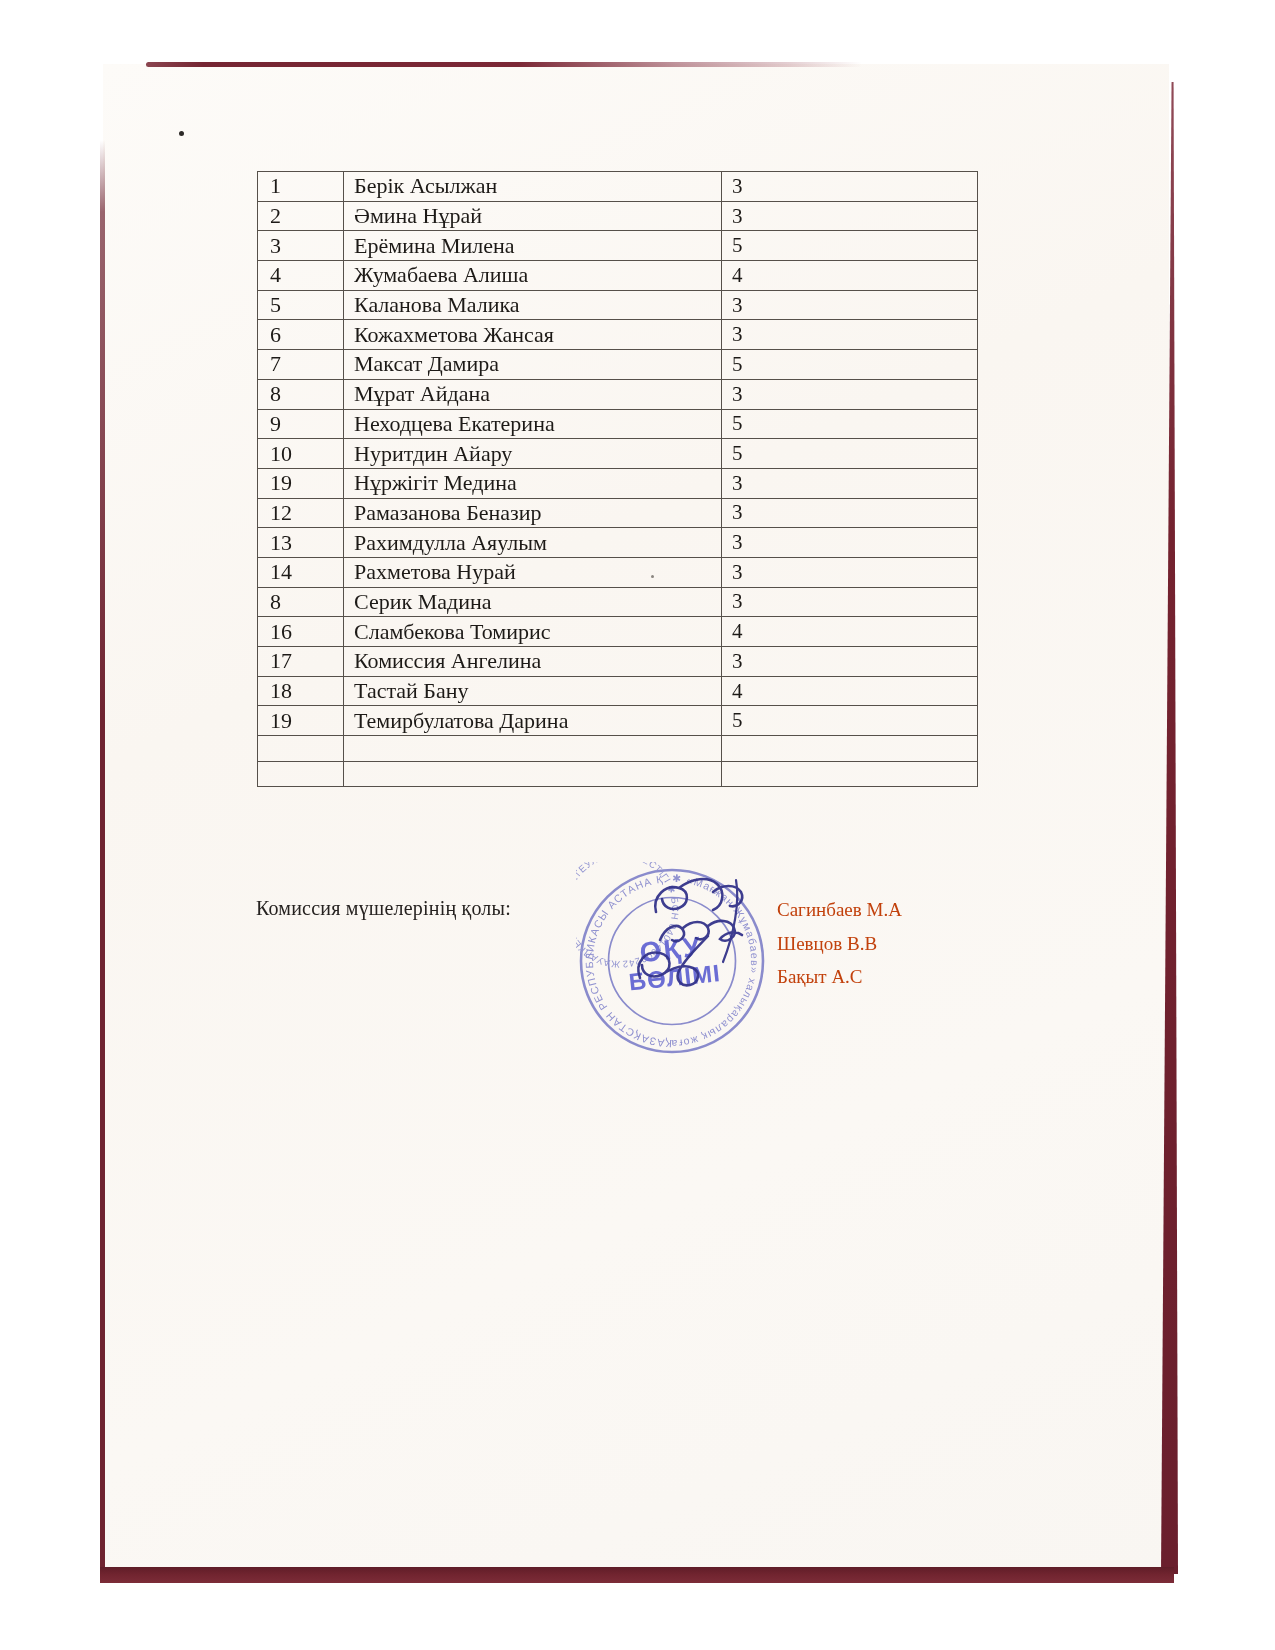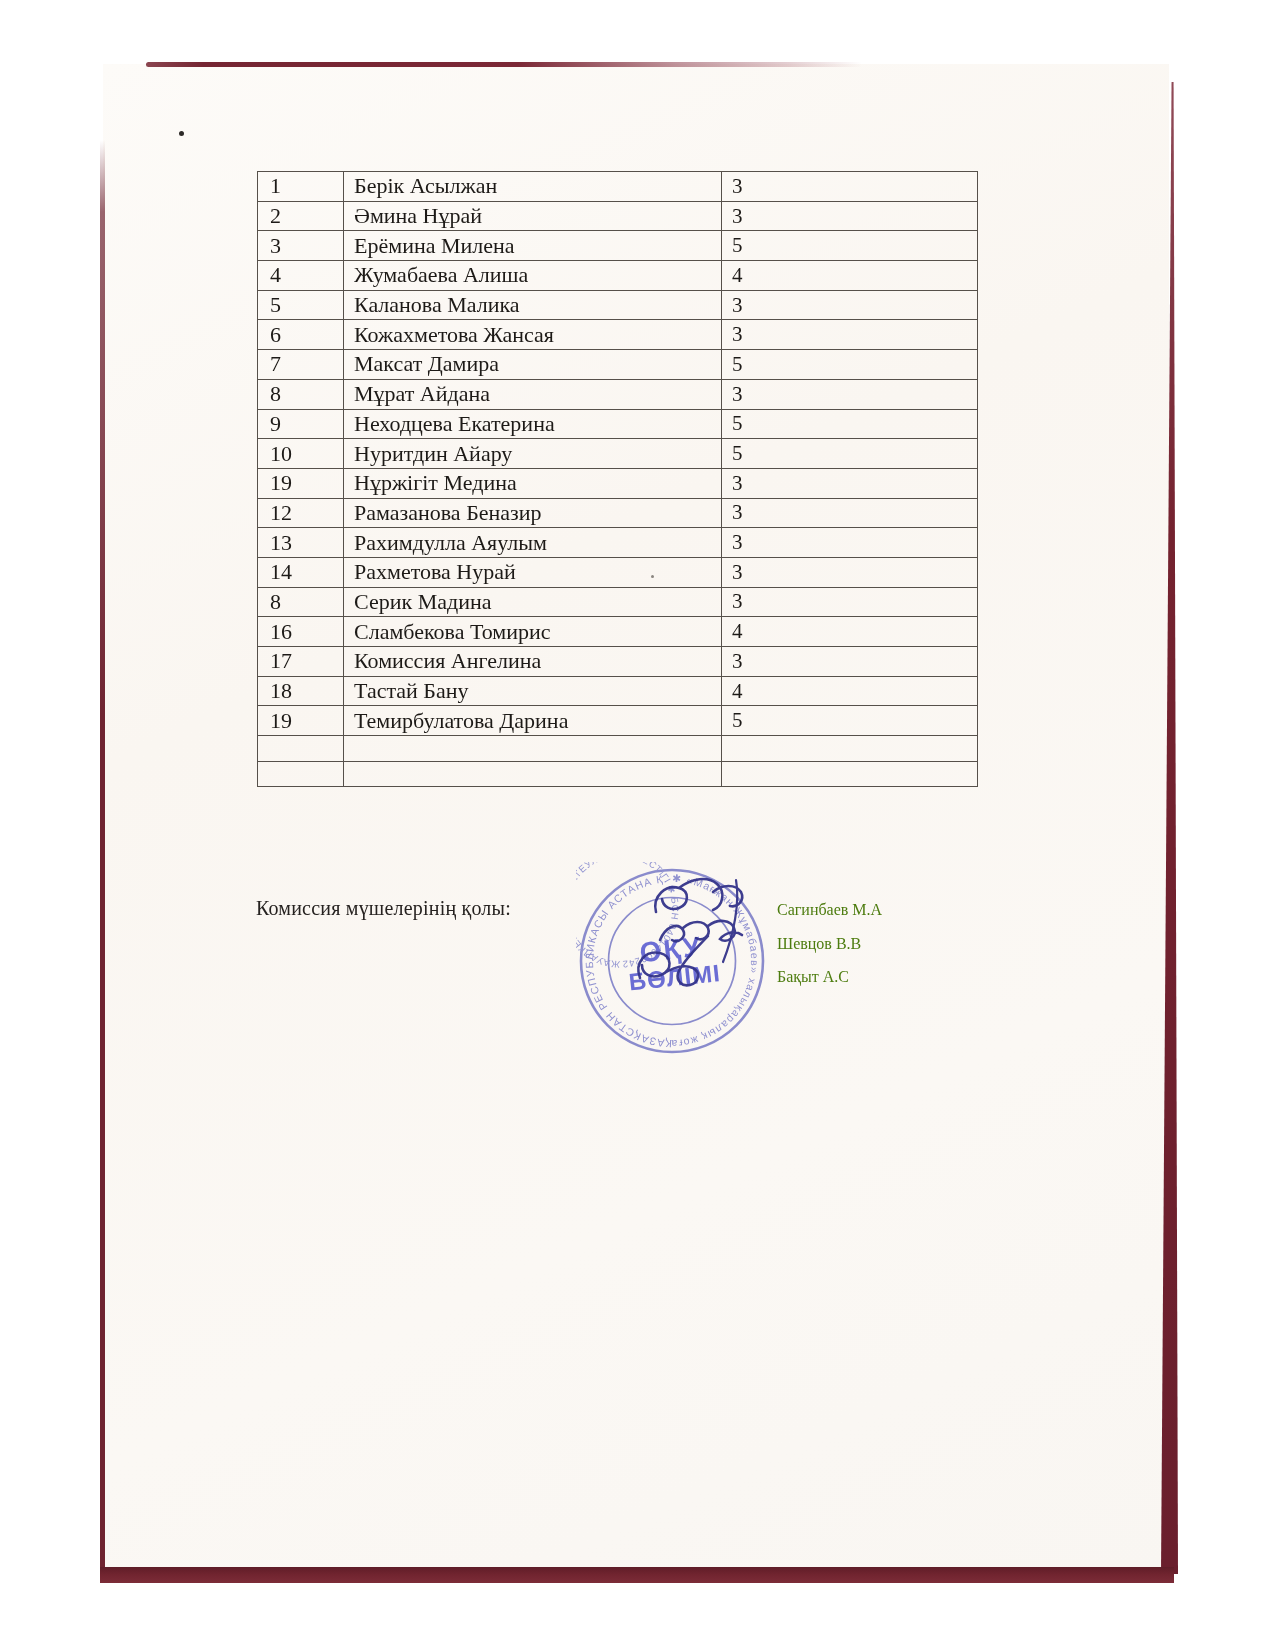--- a/index.html
+++ b/index.html
@@ -46,21 +46,21 @@
   .grade-table td.c-num{width:73px;padding-left:12px;}
   .grade-table td.c-name{width:367px;padding-left:10px;}
   .grade-table td.c-grade{width:245px;padding-left:10px;font-size:21px;}
   .grade-table tr.empty-row td{height:24.5px;}
   
   .sig-label{
     position:absolute;left:256px;top:897px;font-size:20px;color:#262220;
     letter-spacing:.2px;white-space:nowrap;
   }
   .signatories{
-    position:absolute;left:777px;top:893px;font-size:16px;color:#4d7c0f;
+    position:absolute;left:777px;top:893px;font-size:19px;color:#c2410c;
     line-height:33.5px;white-space:nowrap;
   }
   
   .stamp-wrap{position:absolute;left:576px;top:862px;width:194px;height:200px;}
   .stamp-wrap svg{display:block;}
 </style>
 </head>
 <body>
 
 <div id="canvas">

